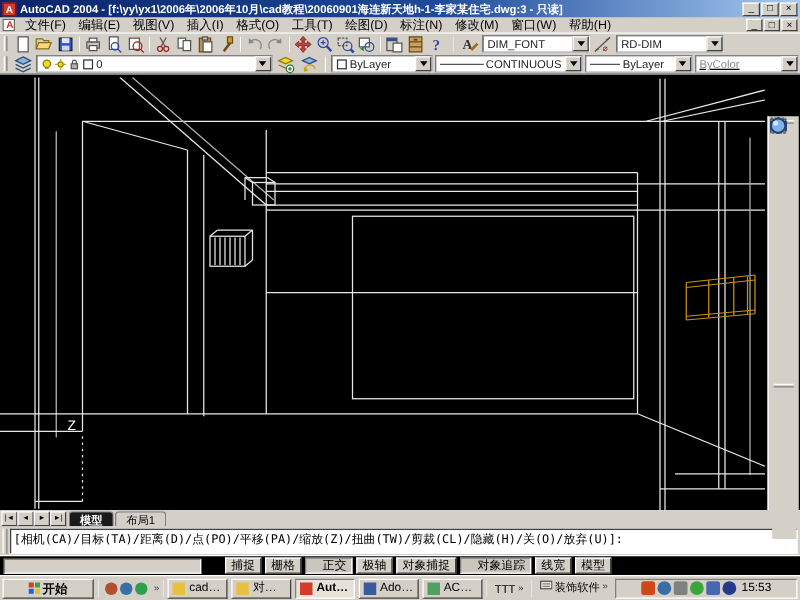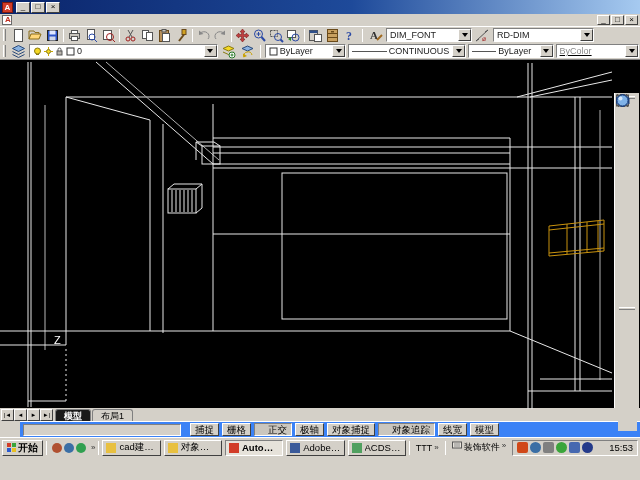--- a/index.html
+++ b/index.html
@@ -62,65 +62,79 @@
   .tab.active { background:#1a1a1a; color:#fff; font-weight:bold; }
 
   
   .cmdarea { height:23px; background:#d4d0c8; display:flex; align-items:stretch; padding:2px 2px 1px 2px; gap:2px; flex:none; }
   .cmd-grip { width:4px; border-left:1px solid #fff; border-right:1px solid #808080; }
   .cmdfield { flex:1; background:#fff; border:1px solid; border-color:#404040 #fff #fff #404040;
     font-family:"DejaVu Sans Mono","Liberation Mono",monospace; font-size:9.5px; color:#000;
     padding:1px 2px; white-space:nowrap; overflow:hidden; }
 
   
-  .statusbar { height:16px; background:#3b82f6; display:flex; align-items:center; padding:0 3px; gap:9px; flex:none;
-    border-top:1px solid #fff;margin-left:20px; }
+  .statusbar { height:16px; background:#000000; display:flex; align-items:center; padding:0 3px; gap:19px; flex:none;
+    border-top:1px solid #fff; }
   .coordbox { width:158px; height:12px; background:#d4d0c8; border:1px solid; border-color:#808080 #fff #fff #808080; }
   .sbtn { padding:0 4px; height:13px; line-height:12px; font-size:9.5px; background:#d4d0c8;
     border:1px solid; border-color:#fff #404040 #404040 #fff; white-space:nowrap; }
   .sbtn.active { border-color:#808080 #fff #fff #808080; background:#cac6be;padding-left:13px; }
 
   
   .taskbar { height:20px; background:#d4d0c8; border-top:1px solid #fff; display:flex; align-items:center;
     padding:1px 2px; gap:3px; flex:none; }
-  .startbtn { display:flex; align-items:center; gap:2px; height:16px; padding:0 4px; background:#d4d0c8;
+  .startbtn { display:flex; align-items:center; gap:2px; height:16px; padding:0 20px; background:#d4d0c8;
     border:1px solid; border-color:#fff #404040 #404040 #fff; font-weight:bold; font-size:10px; flex:none; }
   .winlogo { width:9px; height:9px; display:grid; grid-template-columns:4px 4px; grid-template-rows:4px 4px; gap:1px; }
   .winlogo i { display:block; }
   .ql { display:flex; align-items:center; gap:2px; padding:0 2px; flex:none; }
   .qlicon { width:10px; height:10px; border-radius:50%; }
   .chev { font-size:8px; color:#333; }
   .taskbtn { flex:1; min-width:0; display:flex; align-items:center; gap:3px; height:16px; padding:0 3px;
     background:#d4d0c8; border:1px solid; border-color:#fff #404040 #404040 #fff; font-size:9.5px;
     white-space:nowrap; overflow:hidden; }
   .taskbtn.active { border-color:#808080 #fff #fff #808080; background:#e6e2da; font-weight:bold; }
   .ticon { width:10px; height:10px; flex:none; }
   .langarea { display:flex; align-items:flex-start; gap:2px; padding:0 3px; font-size:9px; flex:none; }
-  .tray { display:flex; align-items:center; gap:14px; height:16px; padding:0 4px; background:#d4d0c8;
+  .tray { display:flex; align-items:center; gap:2px; height:16px; padding:0 20px; background:#d4d0c8;
     border:1px solid; border-color:#808080 #fff #fff #808080; flex:none; }
   .trayicon { width:11px; height:11px; flex:none; }
   .clock { font-size:9.5px; padding-left:2px; white-space:nowrap; }
   .vr { width:1px; height:14px; background:#808080; border-right:1px solid #fff; flex:none; }
 </style>
 </head>
 <body>
 
 <div id="app">
 
   <div class="titlebar">
     <span class="tb-icon">A</span>
+    <span class="tb-text">AutoCAD 2004 - [f:\yy\yx1\2006年\2006年10月\cad教程\20060901海连新天地h-1-李家某住宅.dwg:3 - 只读]</span>
     <span class="winbtns" id="win-btns">
         <span class="wbtn">_</span>
         <span class="wbtn">□</span>
         <span class="wbtn">×</span>
       </span>
   </div>
 
   <div class="menubar">
     <span class="doc-icon"></span>
+    <span id="menu-items" style="display:flex;">
+        <span class="menu-item">文件(F)</span>
+        <span class="menu-item">编辑(E)</span>
+        <span class="menu-item">视图(V)</span>
+        <span class="menu-item">插入(I)</span>
+        <span class="menu-item">格式(O)</span>
+        <span class="menu-item">工具(T)</span>
+        <span class="menu-item">绘图(D)</span>
+        <span class="menu-item">标注(N)</span>
+        <span class="menu-item">修改(M)</span>
+        <span class="menu-item">窗口(W)</span>
+        <span class="menu-item">帮助(H)</span>
+      </span>
     <span class="menu-sp"></span>
     <span class="winbtns winbtns2" id="doc-btns">
         <span class="wbtn">_</span>
         <span class="wbtn">□</span>
         <span class="wbtn">×</span>
       </span>
   </div>
 
   <div class="toolbar">
     <span class="grip"></span>
@@ -281,21 +295,21 @@
           <span class="dn-arr"></span>
         </span>
     </span>
     <span class="tbtn" id="dimstyle-ic">
         <svg width="15" height="15" viewBox="0 0 15 15" fill="none">
           <path d="M1 13 L13 2" stroke="#555"></path>
           <path d="M1 13 L4 11 M13 2 L10 4" stroke="#555"></path>
           <text x="7" y="13" font-size="7" fill="#a02020">⌀</text>
         </svg>
       </span>
-    <span class="combo" style="width:101px;">
+    <span class="combo" style="width:86px;">
       <span class="combo-field">RD-DIM</span>
       <span class="combo-btn">
           <span class="dn-arr"></span>
         </span>
     </span>
   </div>
 
   <div class="toolbar">
     <span class="grip"></span>
     <span class="tbtn" id="layers-ic">
@@ -604,20 +618,26 @@
         <span class="tnav">◄</span>
         <span class="tnav">►</span>
         <span class="tnav">►|</span>
       </span>
     <span id="tabs" style="display:flex;gap:1px;">
         <span class="tab active">模型</span>
         <span class="tab">布局1</span>
       </span>
   </div>
 
+  <div class="cmdarea">
+    <span class="cmd-grip"></span>
+    <div class="cmdfield">
+      <span>[相机(CA)/目标(TA)/距离(D)/点(PO)/平移(PA)/缩放(Z)/扭曲(TW)/剪裁(CL)/隐藏(H)/关(O)/放弃(U)]:</span>
+    </div>
+  </div>
 
   <div class="statusbar">
     <span class="coordbox"></span>
     <span id="status-btns" style="display:flex;gap:3px;">
         <span class="sbtn">捕捉</span>
         <span class="sbtn">栅格</span>
         <span class="sbtn active">正交</span>
         <span class="sbtn">极轴</span>
         <span class="sbtn">对象捕捉</span>
         <span class="sbtn active">对象追踪</span>

